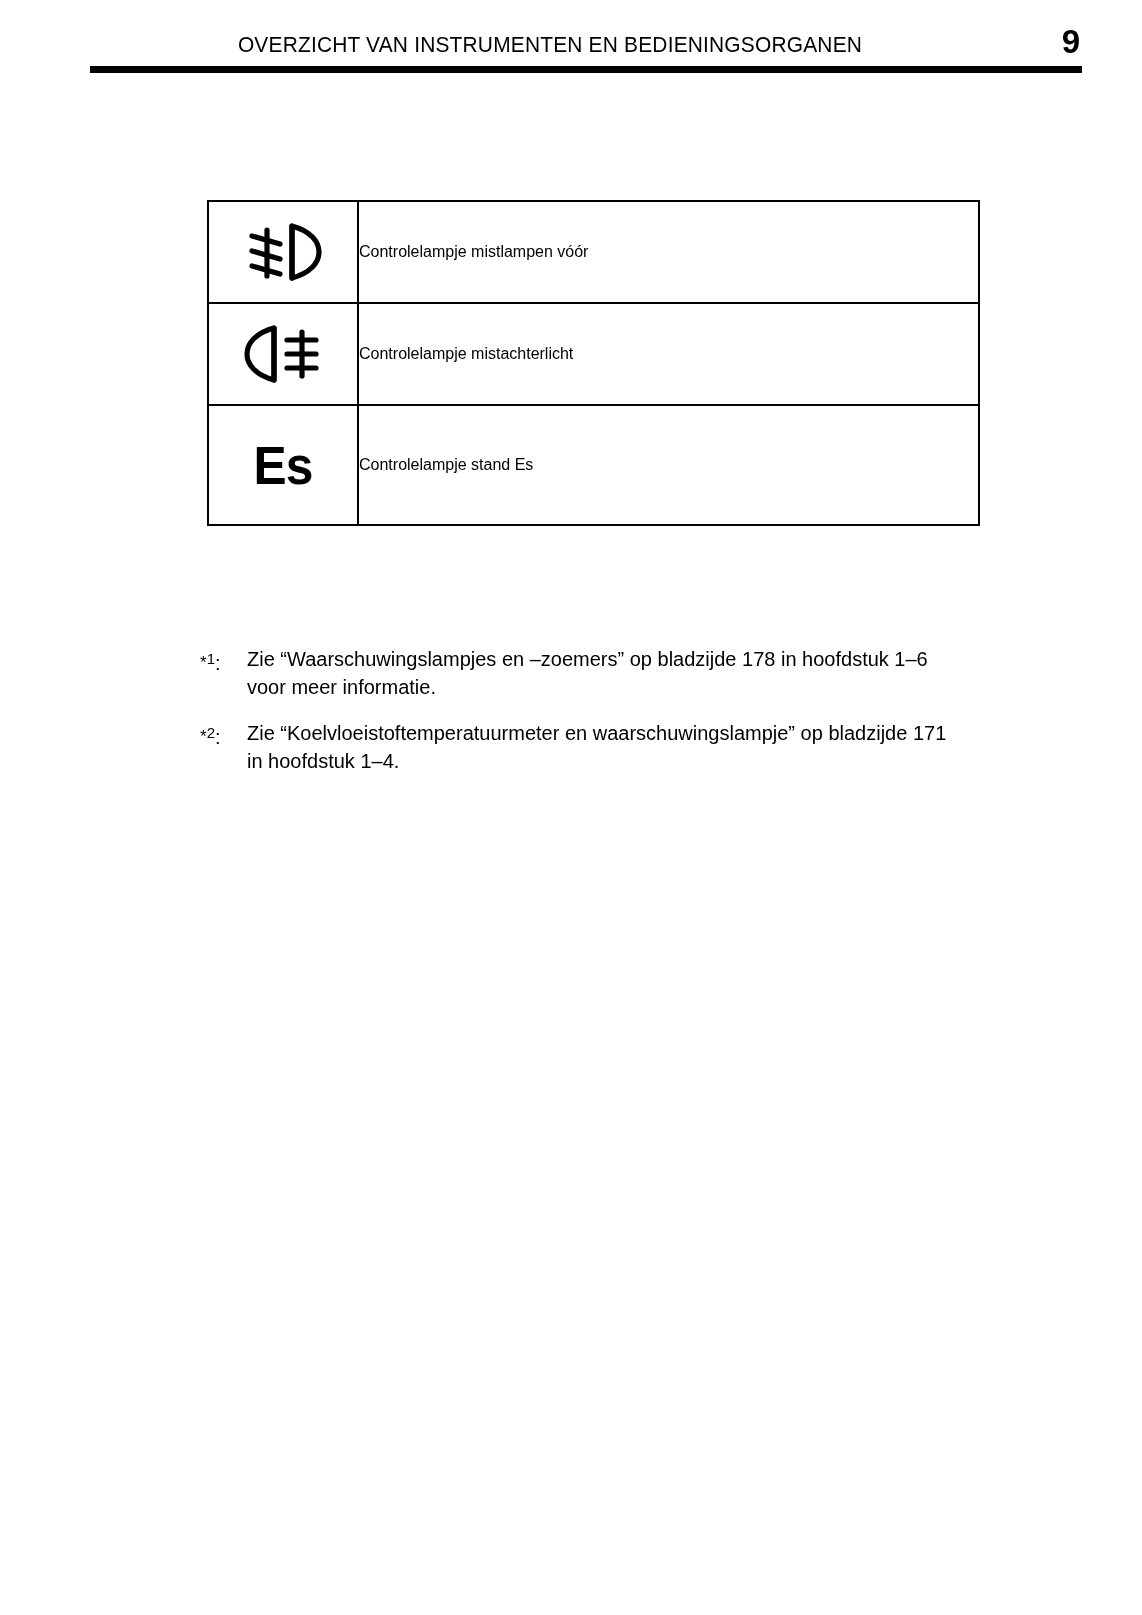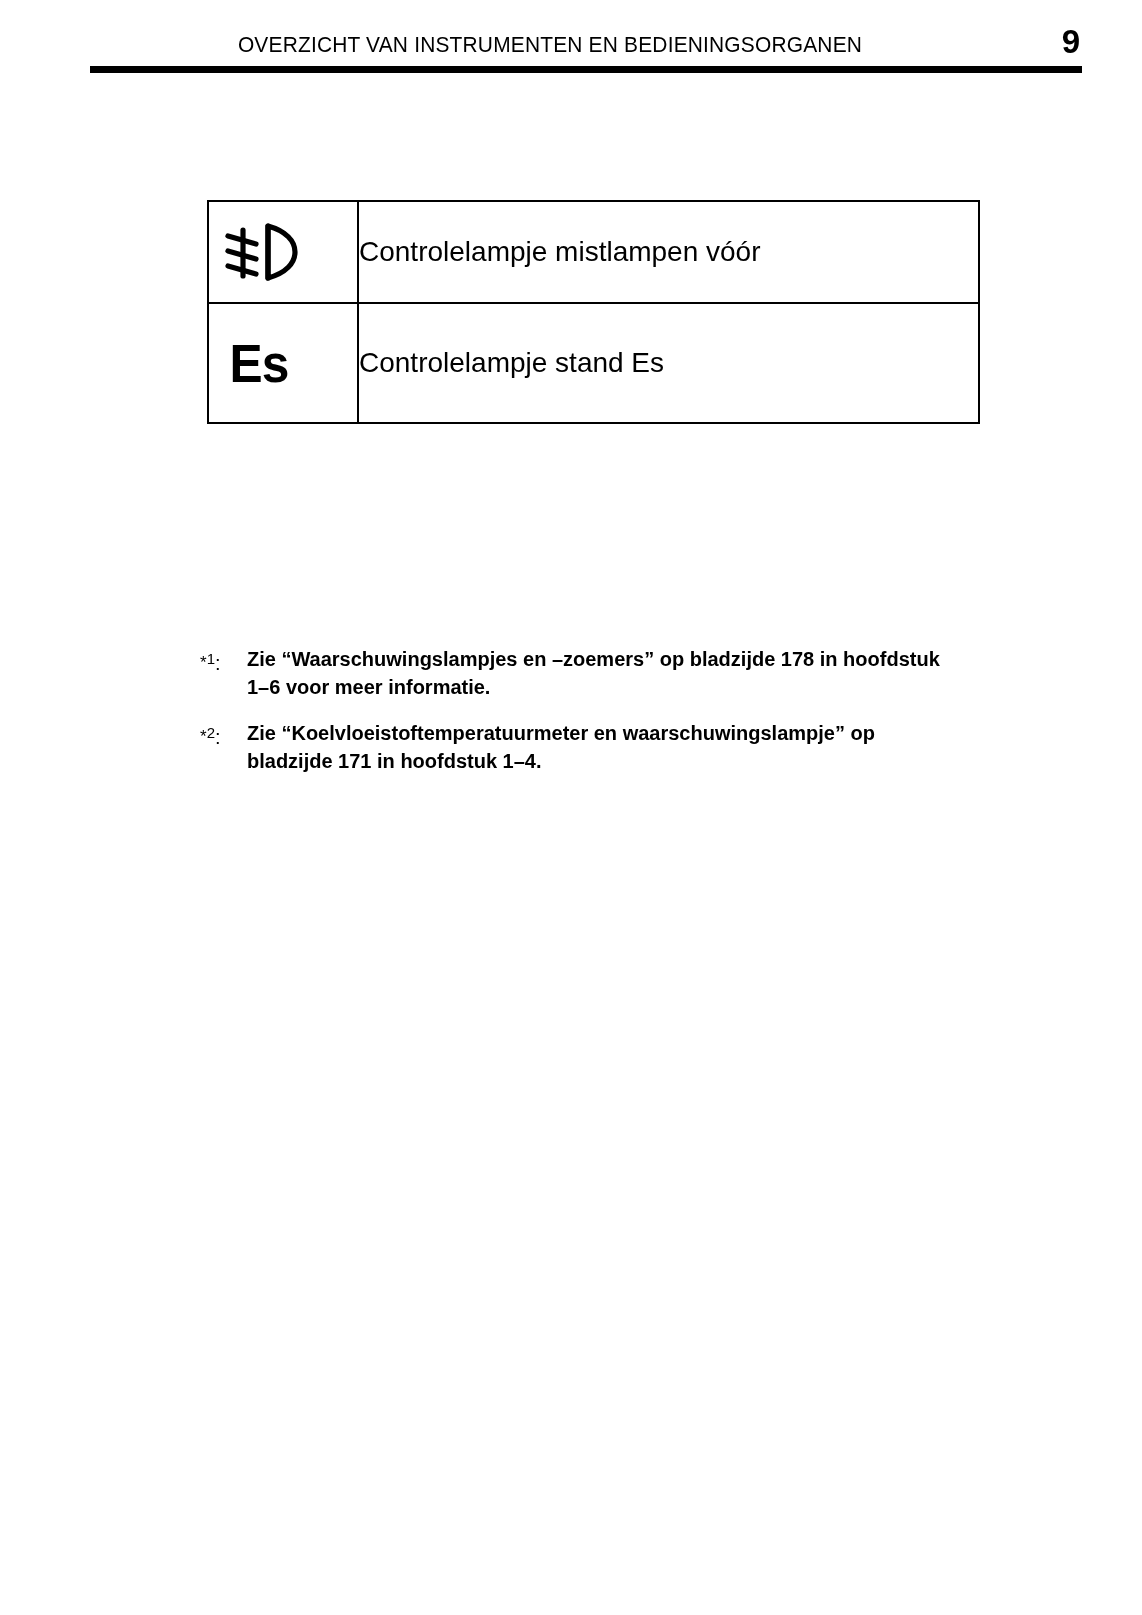--- a/index.html
+++ b/index.html
@@ -65,24 +65,25 @@
     table-layout: fixed;
   }
   .symbol-table td {
     border: 2px solid #000000;
     padding: 0;
     vertical-align: middle;
   }
   .cell-icon {
     width: 148px;
     height: 100px;
+    text-align: center;
   }
   .cell-desc {
     padding-left: 26px;
-    font-size: 28px;
+    font-size: 16px;
     line-height: 26px;
   }
   .row-tall .cell-icon,
   .row-tall .cell-desc {
     height: 118px;
   }
   .icon-box {
     display: inline-flex;
     align-items: center;
     justify-content: center;
@@ -130,21 +131,20 @@
   }
   .footnote-marker .num {
     font-size: 15px;
     vertical-align: 6px;
   }
   .footnote-marker .colon {
     vertical-align: 0;
   }
   .footnote-text {
     display: block;
-    font-weight: bold;
   }
 </style>
 </head>
 <body>
 
 <div class="page-header">
   <div class="header-title">OVERZICHT VAN INSTRUMENTEN EN BEDIENINGSORGANEN</div>
   <div class="header-pagenum">9</div>
 </div>
 <div class="header-rule"></div>
@@ -165,20 +165,40 @@
               <path d="M12 46 L40 54"></path>
 
               <path d="M27 10 L27 56"></path>
             </g>
           </svg>
         </span>
       </td>
       <td class="cell-desc">Controlelampje mistlampen vóór</td>
     </tr>
 
+    <tr>
+      <td class="cell-icon">
+        <span class="icon-box">
+          <svg width="86" height="64" viewBox="0 0 86 64" aria-hidden="true">
+            <g fill="none" stroke="#000" stroke-width="5.2" stroke-linecap="round" stroke-linejoin="round">
+
+              <path d="M34 6 C16 11 7 21 7 32 C7 43 16 53 34 58 Z" fill="none"></path>
+              <path d="M34 6 L34 58"></path>
+
+              <path d="M47 18 L76 18"></path>
+              <path d="M47 32 L76 32"></path>
+              <path d="M47 46 L76 46"></path>
+
+              <path d="M62 10 L62 54"></path>
+            </g>
+          </svg>
+        </span>
+      </td>
+      <td class="cell-desc">Controlelampje mistachterlicht</td>
+    </tr>
 
     <tr class="row-tall">
       <td class="cell-icon">
         <span class="icon-box">
           <span class="icon-text-es">Es</span>
         </span>
       </td>
       <td class="cell-desc">Controlelampje stand Es</td>
     </tr>
 

